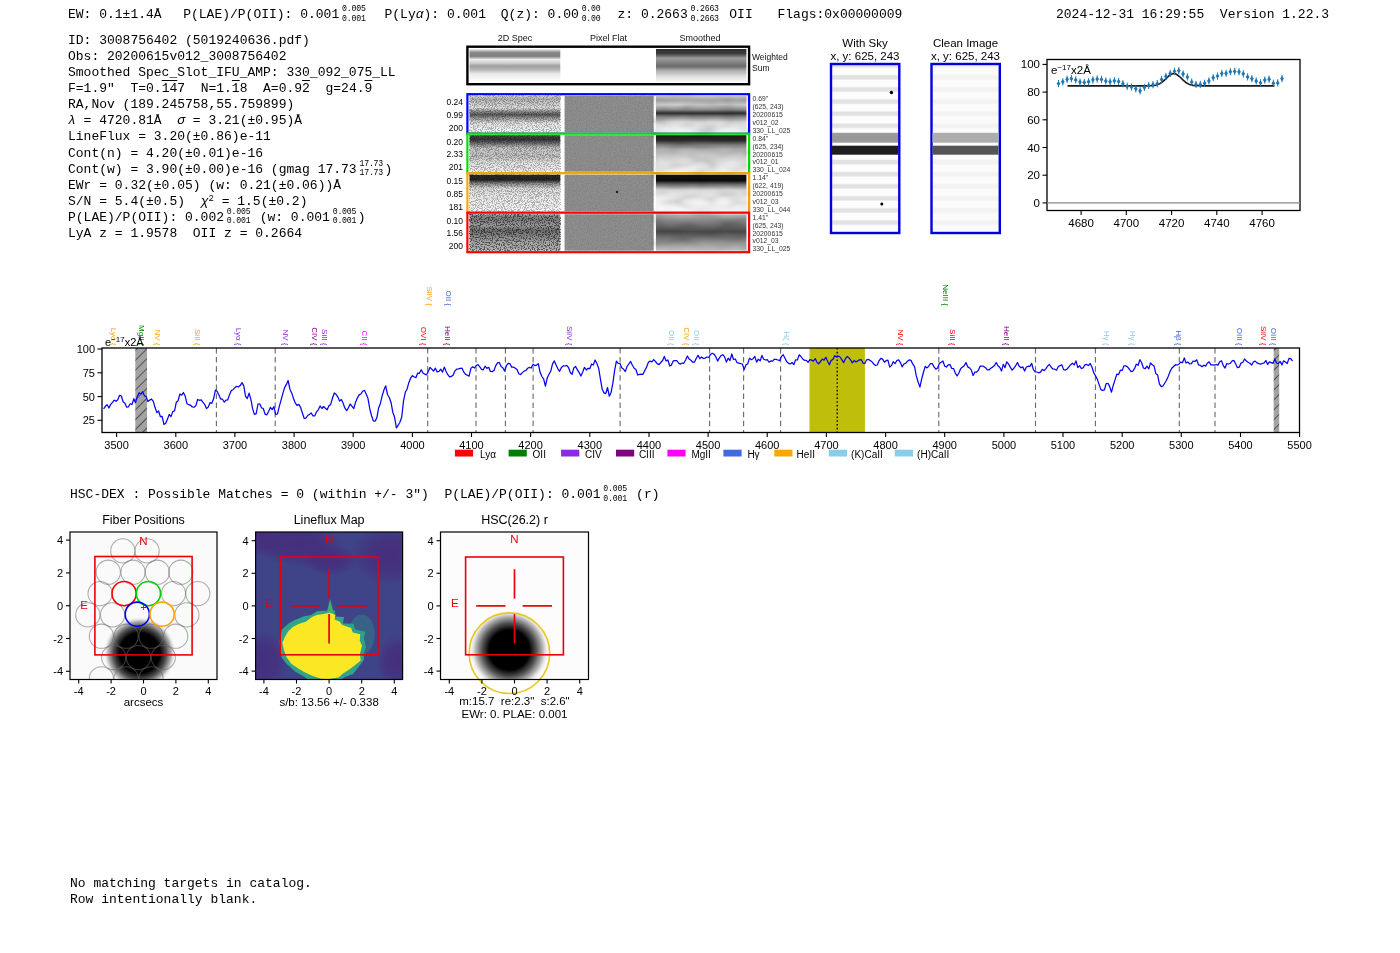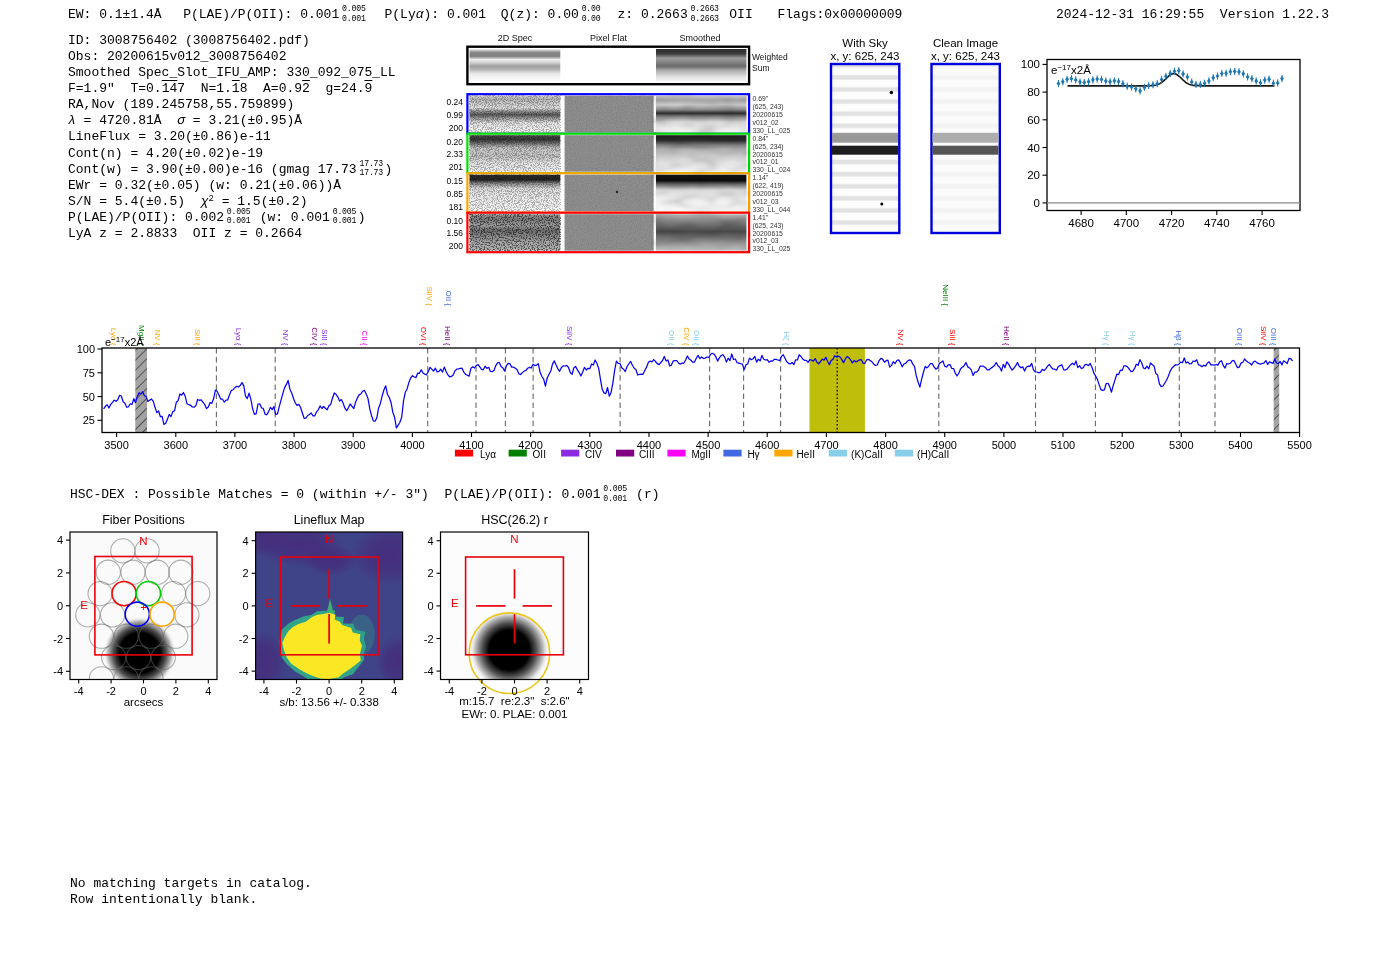--- a/index.html
+++ b/index.html
@@ -21,33 +21,33 @@
 </style></head><body>
 
 <div class="m" style="left:68px;top:7px">EW: 0.1±1.4Å</div>
 <div class="m" style="left:183.2px;top:7px">P(LAE)/P(OII): 0.001 <span class="frac" style="width:27px"><span class="ft">0.005</span><span class="fb">0.001</span></span></div>
 <div class="m" style="left:384.5px;top:7px">P(Ly<i>α</i>): 0.001</div>
 <div class="m" style="left:500.8px;top:7px">Q(z): 0.00 <span class="frac" style="width:22px"><span class="ft">0.00</span><span class="fb">0.00</span></span></div>
 <div class="m" style="left:617.5px;top:7px">z: 0.2663 <span class="frac" style="width:32px"><span class="ft">0.2663</span><span class="fb">0.2663</span></span></div>
 <div class="m" style="left:729.3px;top:7px">OII</div>
 <div class="m" style="left:777.5px;top:7px">Flags:0x00000009</div>
 <div class="m" style="left:1056px;top:7px">2024-12-31 16:29:55  Version 1.22.3</div>
-<div class="m" style="left:68px;top:33.0px">ID: 3008756402 (3008756402.pdf)</div>
+<div class="m" style="left:68px;top:33.0px">ID: 3008756402 (5019240636.pdf)</div>
 <div class="m" style="left:68px;top:49.1px">Obs: 20200615v012_3008756402</div>
 <div class="m" style="left:68px;top:65.1px">Smoothed Spec_Slot_IFU_AMP: 330_092_075_LL</div>
 <div class="m" style="left:68px;top:81.2px">F=1.9"  T=0.<span class="ov">14</span>7  N=1.<span class="ov">1</span>8  A=0.9<span class="ov">2</span>  g=24.<span class="ov">9</span></div>
 <div class="m" style="left:68px;top:97.3px">RA,Nov (189.245758,55.759899)</div>
 <div class="m" style="left:68px;top:113.3px"><i>λ</i> = 4720.81Å  <i>σ</i> = 3.21(±0.95)Å</div>
 <div class="m" style="left:68px;top:129.4px">LineFlux = 3.20(±0.86)e-11</div>
-<div class="m" style="left:68px;top:145.5px">Cont(n) = 4.20(±0.02)e-19</div>
+<div class="m" style="left:68px;top:145.5px">Cont(n) = 4.20(±0.01)e-16</div>
 <div class="m" style="left:68px;top:161.6px">Cont(w) = 3.90(±0.00)e-16 (gmag 17.73 <span class="frac" style="width:27px"><span class="ft">17.73</span><span class="fb">17.73</span></span>)</div>
 <div class="m" style="left:68px;top:177.6px">EWr = 0.32(±0.05) (w: 0.21(±0.06))Å</div>
 <div class="m" style="left:68px;top:193.7px">S/N = 5.4(±0.5)  <i>χ</i><span style="font-size:9px;position:relative;top:-4px">2</span> = 1.5(±0.2)</div>
 <div class="m" style="left:68px;top:209.8px">P(LAE)/P(OII): 0.002 <span class="frac" style="width:27px"><span class="ft">0.005</span><span class="fb">0.001</span></span> (w: 0.001 <span class="frac" style="width:27px"><span class="ft">0.005</span><span class="fb">0.001</span></span>)</div>
-<div class="m" style="left:68px;top:225.8px">LyA z = 2.8833  OII z = 0.2664</div>
+<div class="m" style="left:68px;top:225.8px">LyA z = 1.9578  OII z = 0.2664</div>
 <svg style="left:380px;top:28px" width="440" height="232" viewBox="380 28 440 232">
     <defs>
 <filter id="nz1" x="0" y="0" width="100%" height="100%">
         <feTurbulence type="fractalNoise" baseFrequency="1.1" numOctaves="2" seed="3" stitchTiles="stitch"></feTurbulence>
         <feColorMatrix type="matrix" values="0 0 0 6 -2.6 0 0 0 6 -2.6 0 0 0 6 -2.6 0 0 0 0 1"></feColorMatrix>
       </filter>
 <filter id="nz2" x="0" y="0" width="100%" height="100%">
         <feTurbulence type="fractalNoise" baseFrequency="0.75" numOctaves="2" seed="11" stitchTiles="stitch"></feTurbulence>
         <feColorMatrix type="matrix" values="0 0 0 8 -3.4 0 0 0 8 -3.4 0 0 0 8 -3.4 0 0 0 0 1"></feColorMatrix>
       </filter>

